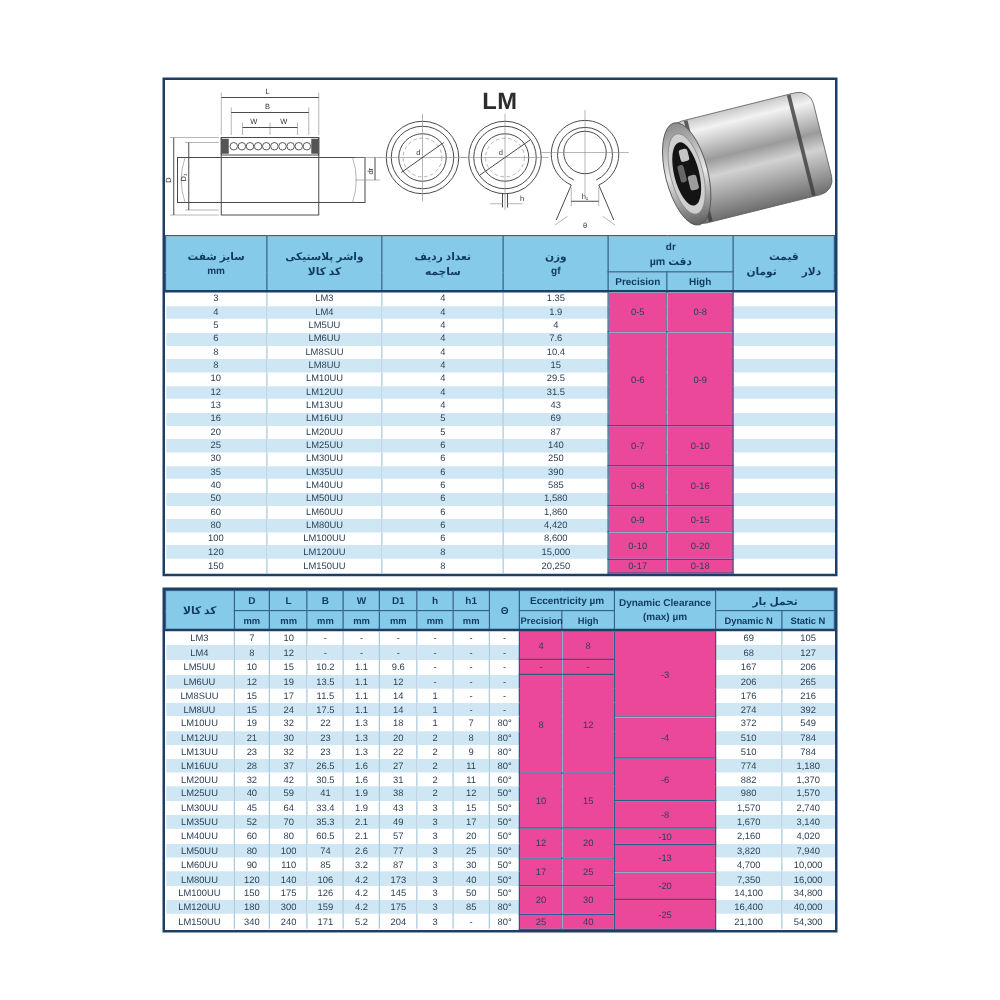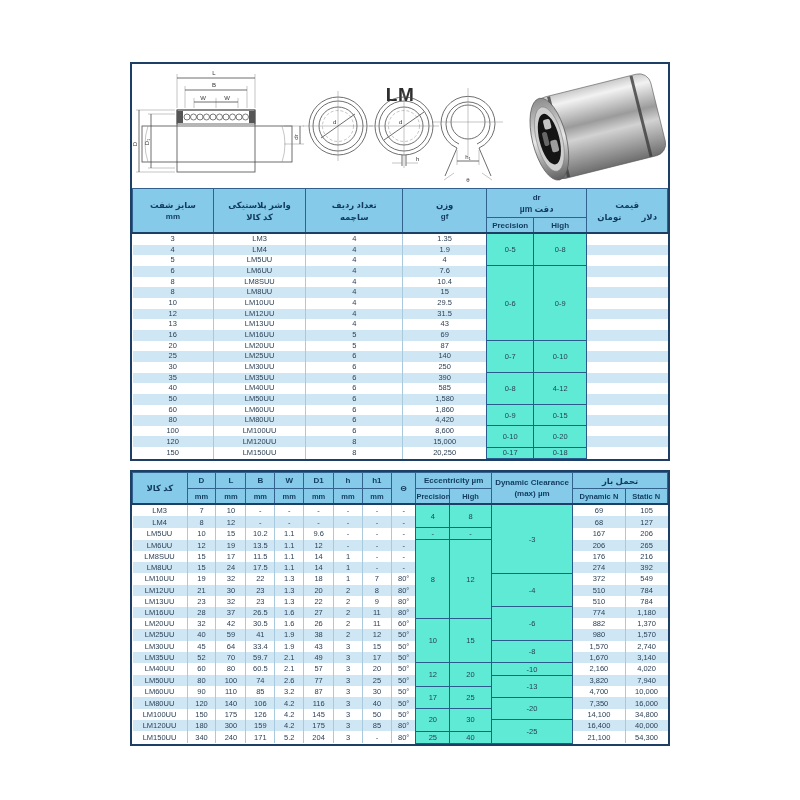--- a/index.html
+++ b/index.html
@@ -2,21 +2,21 @@
 <html><head>
 <meta charset="utf-8">
 <style>
   html,body{margin:0;padding:0;background:#fff;}
   body{width:800px;height:800px;position:relative;
        font-family:"Liberation Sans","DejaVu Sans",sans-serif;color:#26415c;}
   .sheet{position:absolute;left:130px;top:62px;width:540px;}
   .box{border:2px solid #1d3f66;background:#fff;box-sizing:border-box;}
   .box-bottom{margin-top:9px;}
   .diagram{height:124px;position:relative;}
-  .lm-title{position:absolute;top:20px;left:0;right:0;text-align:center;
+  .lm-title{position:absolute;top:7px;left:0;right:0;text-align:center;
             font-size:19px;font-weight:bold;color:#2d2d2d;letter-spacing:.5px;}
   .diagram svg{position:absolute;left:0;top:0;}
 
   table{width:100%;border-collapse:collapse;table-layout:fixed;}
   th{background:#85cbe9;color:#123a5e;border:1px solid #33618d;
      padding:0;font-weight:bold;vertical-align:middle;}
   .t1 thead tr:first-child th{height:28px;}
   .t1 thead tr:last-child th{height:14px;font-size:8px;}
   .t2 thead tr:first-child th{height:15px;}
   .t2 thead tr:last-child th{height:14px;font-size:7.5px;}
@@ -24,21 +24,21 @@
   .fa{font-size:8.5px;line-height:12px;}
   .lat{font-size:8px;line-height:11px;font-weight:bold;}
   .price-sub{display:flex;direction:rtl;justify-content:space-around;
              font-size:8.5px;line-height:12px;}
   td{font-size:7.5px;color:#2a3f55;text-align:center;padding:0;
      height:10.66px;line-height:10.6px;border-left:1px solid #a9c9dd;
      overflow:hidden;white-space:nowrap;}
   .t2 td{height:11.2px;line-height:11.1px;}
   td:first-child{border-left:none;}
   tr.stripe{background:#cfe7f5;}
-  td.merged{background:#5eead4;border:1.5px solid #2a5a8c;font-size:7.5px;line-height:normal;}
+  td.merged{background:#ec4899;border:1.5px solid #2a5a8c;font-size:7.5px;line-height:normal;}
   .dline{stroke:#4a4a4a;stroke-width:.8;fill:none;}
   .cline{stroke:#8a8a8a;stroke-width:.5;fill:none;}
   .dtext{font-size:6px;fill:#333;}
 </style>
 </head>
 <body>
 
 <div class="sheet">
 
   <div class="box box-top">
@@ -303,21 +303,21 @@
             <td>6</td>
             <td>250</td>
             <td></td>
           </tr>
           <tr class="stripe">
             <td>35</td>
             <td>LM35UU</td>
             <td>6</td>
             <td>390</td>
             <td class="merged" rowspan="3">0-8</td>
-            <td class="merged" rowspan="3">4-12</td>
+            <td class="merged" rowspan="3">0-16</td>
             <td></td>
           </tr>
           <tr>
             <td>40</td>
             <td>LM40UU</td>
             <td>6</td>
             <td>585</td>
             <td></td>
           </tr>
           <tr class="stripe">
@@ -585,21 +585,21 @@
             <td class="merged" rowspan="3">-6</td>
             <td>774</td>
             <td>1,180</td>
           </tr>
           <tr>
             <td>LM20UU</td>
             <td>32</td>
             <td>42</td>
             <td>30.5</td>
             <td>1.6</td>
-            <td>26</td>
+            <td>31</td>
             <td>2</td>
             <td>11</td>
             <td>60°</td>
             <td class="merged" rowspan="4">10</td>
             <td class="merged" rowspan="4">15</td>
             <td>882</td>
             <td>1,370</td>
           </tr>
           <tr class="stripe">
             <td>LM25UU</td>
@@ -625,21 +625,21 @@
             <td>15</td>
             <td>50°</td>
             <td class="merged" rowspan="2">-8</td>
             <td>1,570</td>
             <td>2,740</td>
           </tr>
           <tr class="stripe">
             <td>LM35UU</td>
             <td>52</td>
             <td>70</td>
-            <td>59.7</td>
+            <td>35.3</td>
             <td>2.1</td>
             <td>49</td>
             <td>3</td>
             <td>17</td>
             <td>50°</td>
             <td>1,670</td>
             <td>3,140</td>
           </tr>
           <tr>
             <td>LM40UU</td>
@@ -685,21 +685,21 @@
             <td class="merged" rowspan="2">25</td>
             <td>4,700</td>
             <td>10,000</td>
           </tr>
           <tr class="stripe">
             <td>LM80UU</td>
             <td>120</td>
             <td>140</td>
             <td>106</td>
             <td>4.2</td>
-            <td>116</td>
+            <td>173</td>
             <td>3</td>
             <td>40</td>
             <td>50°</td>
             <td class="merged" rowspan="2">-20</td>
             <td>7,350</td>
             <td>16,000</td>
           </tr>
           <tr>
             <td>LM100UU</td>
             <td>150</td>

